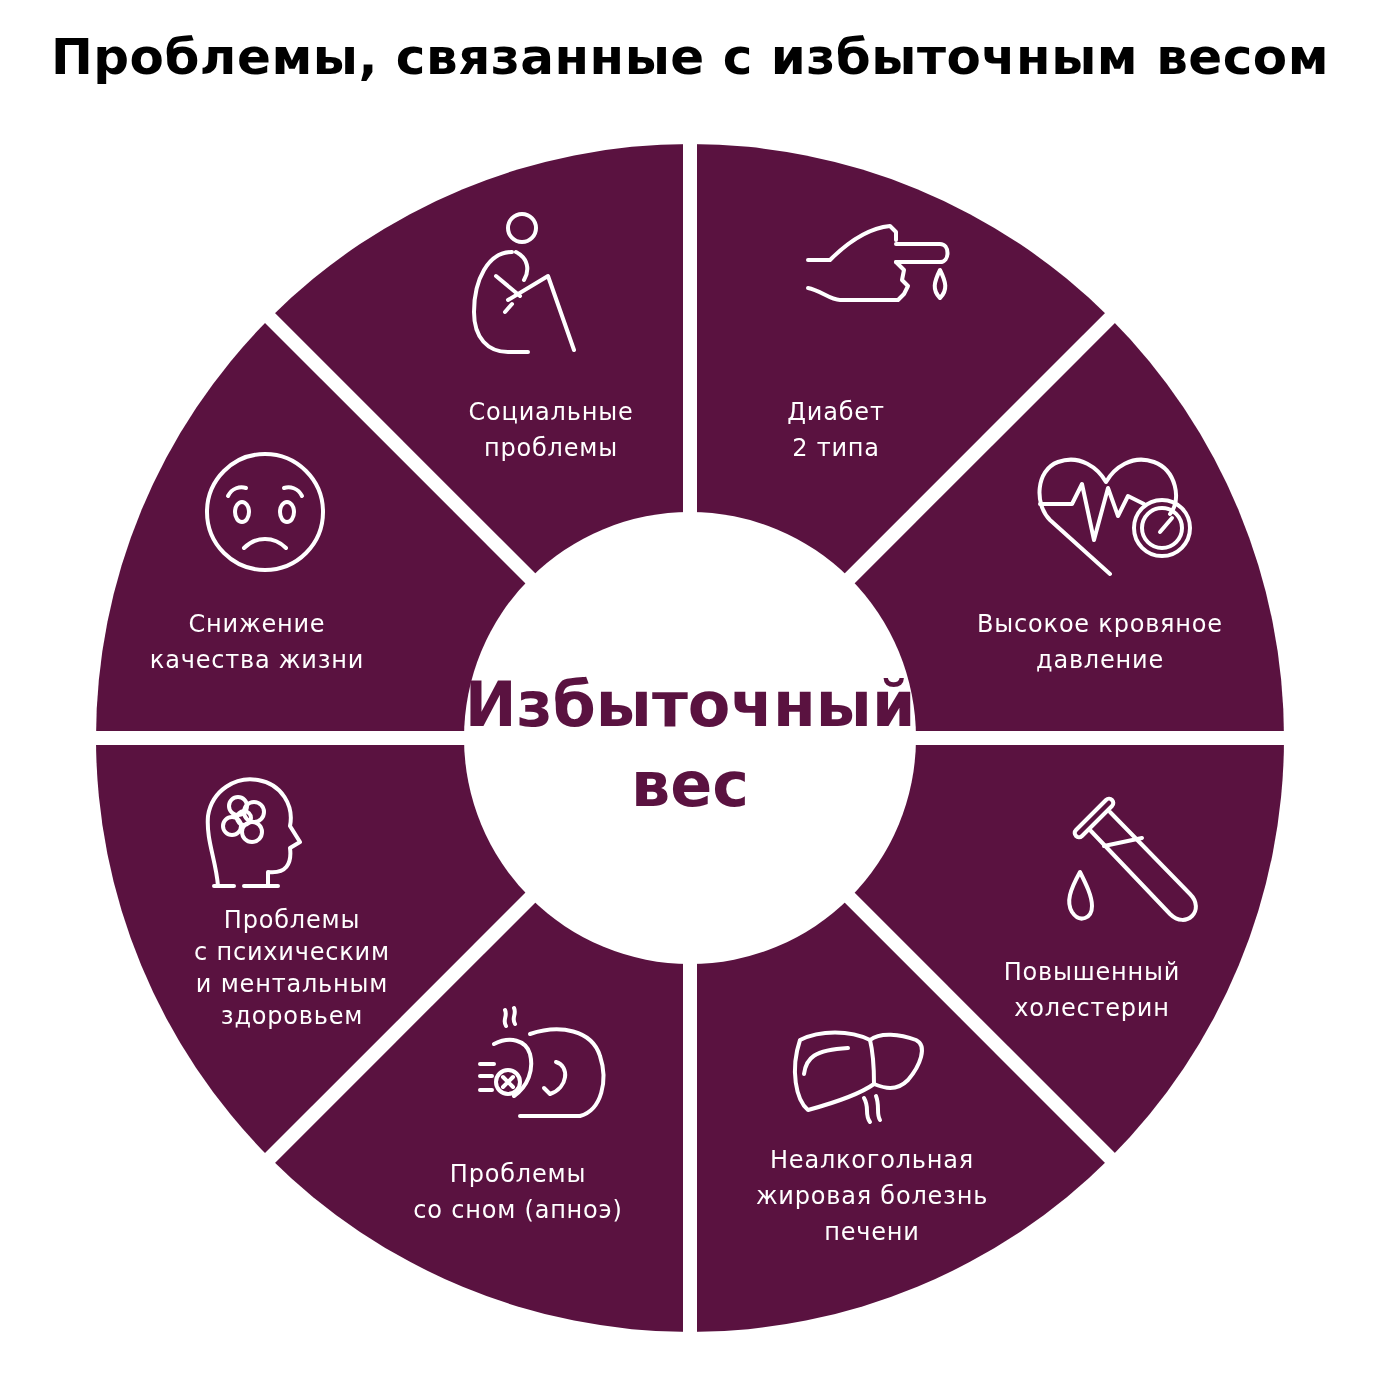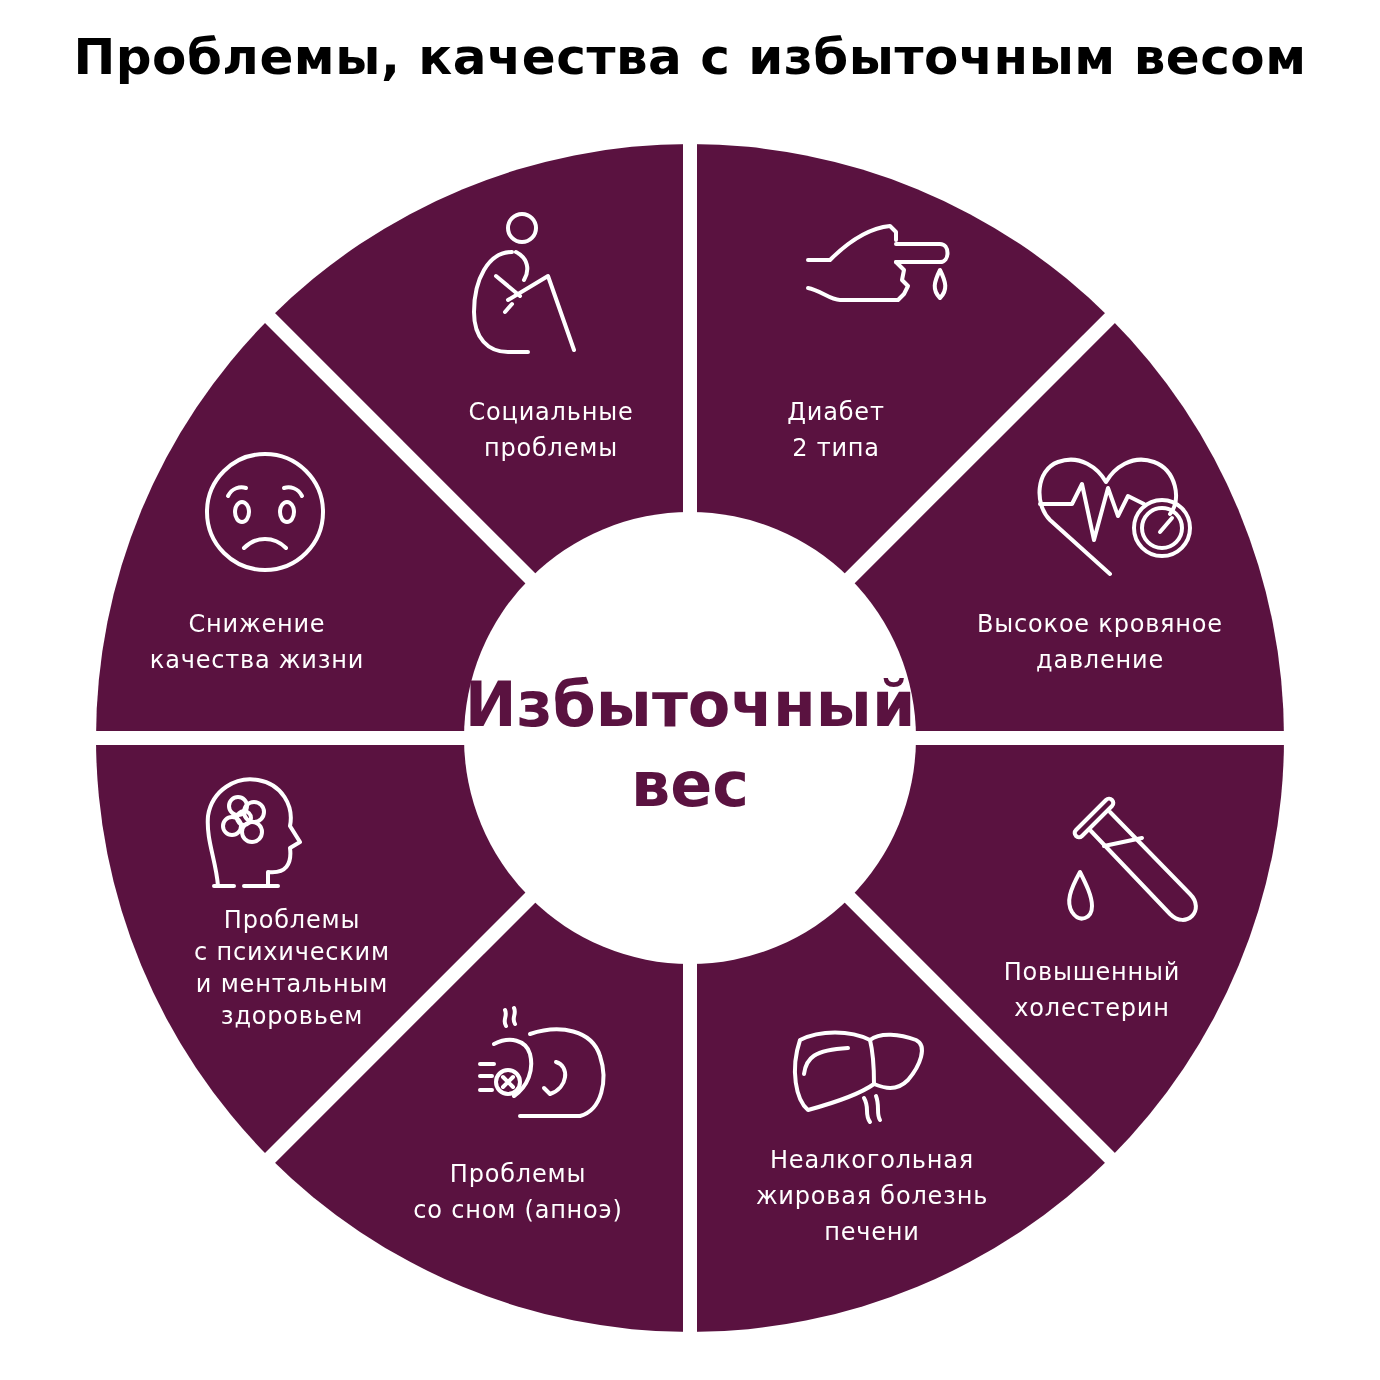--- a/index.html
+++ b/index.html
@@ -10,21 +10,21 @@
   svg.wheel { position: absolute; left: 0; top: 0; }
   .seg-label { fill: #ffffff; font-family: "DejaVu Sans", "Liberation Sans", sans-serif;
                font-size: 24px; text-anchor: middle; letter-spacing: 0.8px; }
   .center-label { fill: #5a1240; font-family: "DejaVu Sans", "Liberation Sans", sans-serif;
                   font-size: 62px; font-weight: bold; text-anchor: middle; }
   .ic { fill: none; stroke: #ffffff; stroke-width: 4; stroke-linecap: round; stroke-linejoin: round; }
 </style>
 </head>
 <body>
 
-<div class="title">Проблемы, качества с избыточным весом</div>
+<div class="title">Проблемы, связанные с избыточным весом</div>
 
 <svg class="wheel" width="1380" height="1380" viewBox="0 0 1380 1380">
 
   <circle cx="690" cy="738" r="594" fill="#5a1240"></circle>
 
   <g stroke="#ffffff" stroke-width="14">
     <line x1="690" y1="130" x2="690" y2="1350"></line>
     <line x1="80" y1="738" x2="1300" y2="738"></line>
     <line x1="258" y1="306" x2="1122" y2="1170"></line>
     <line x1="1122" y1="306" x2="258" y2="1170"></line>

